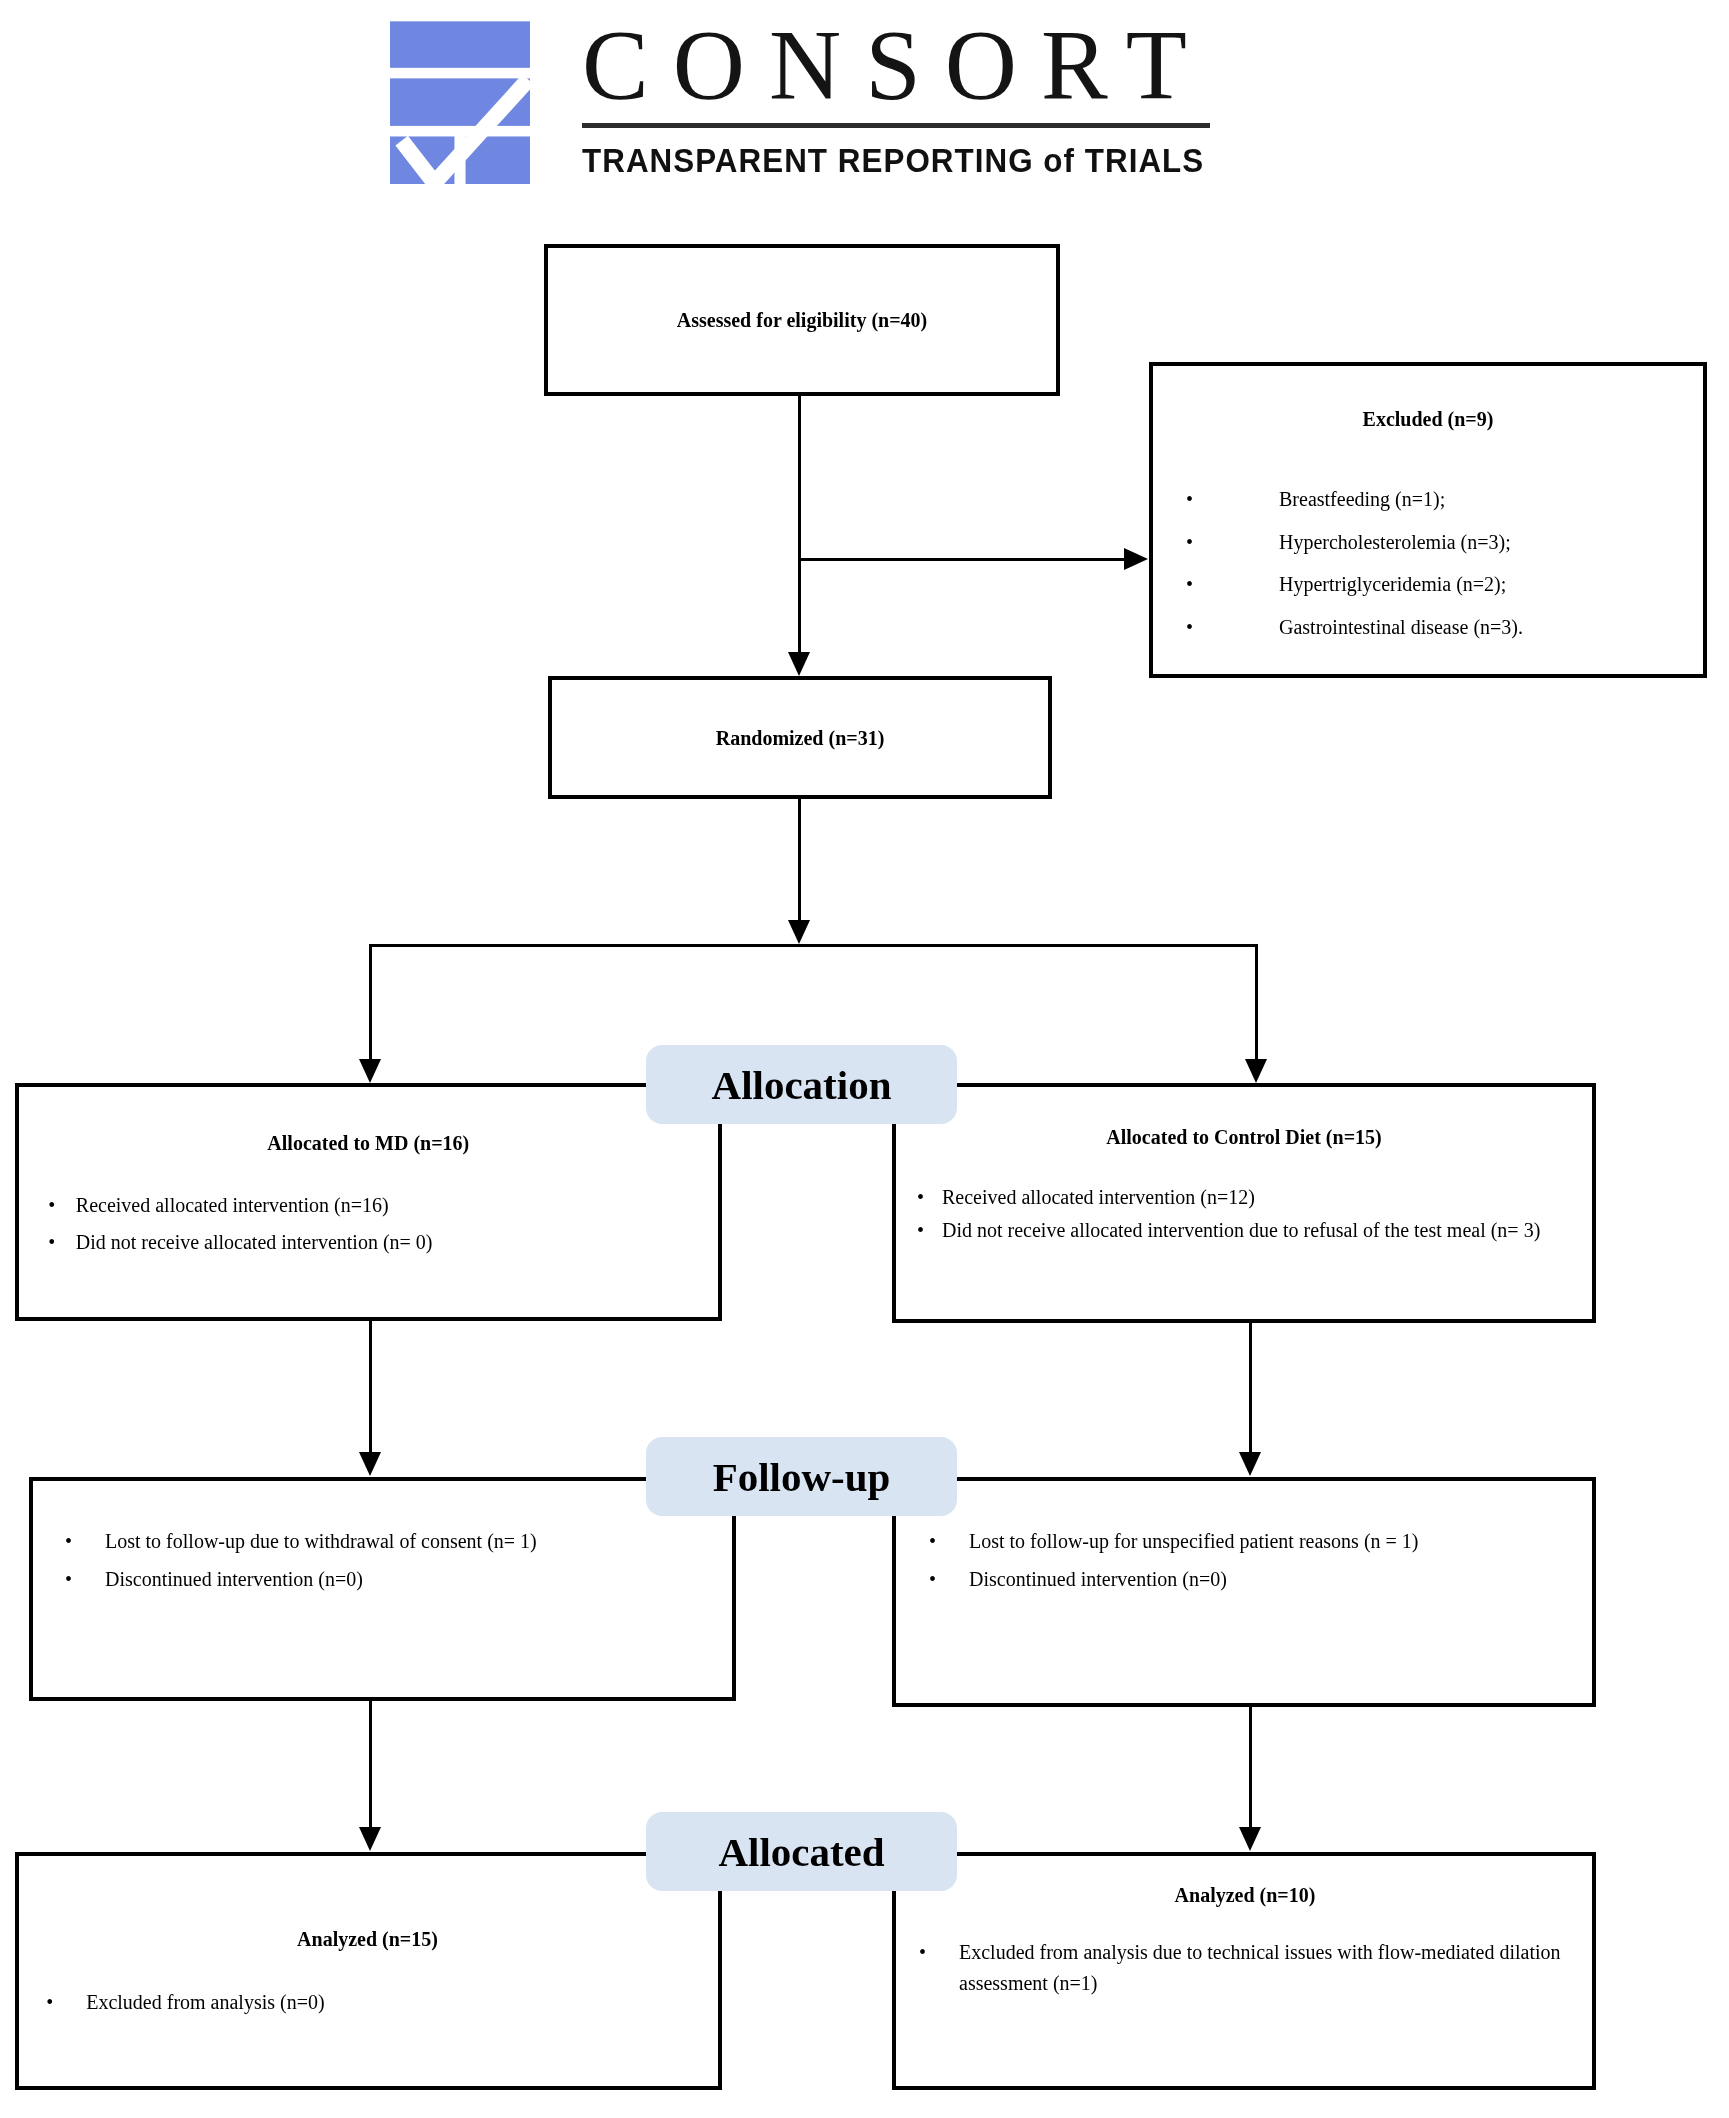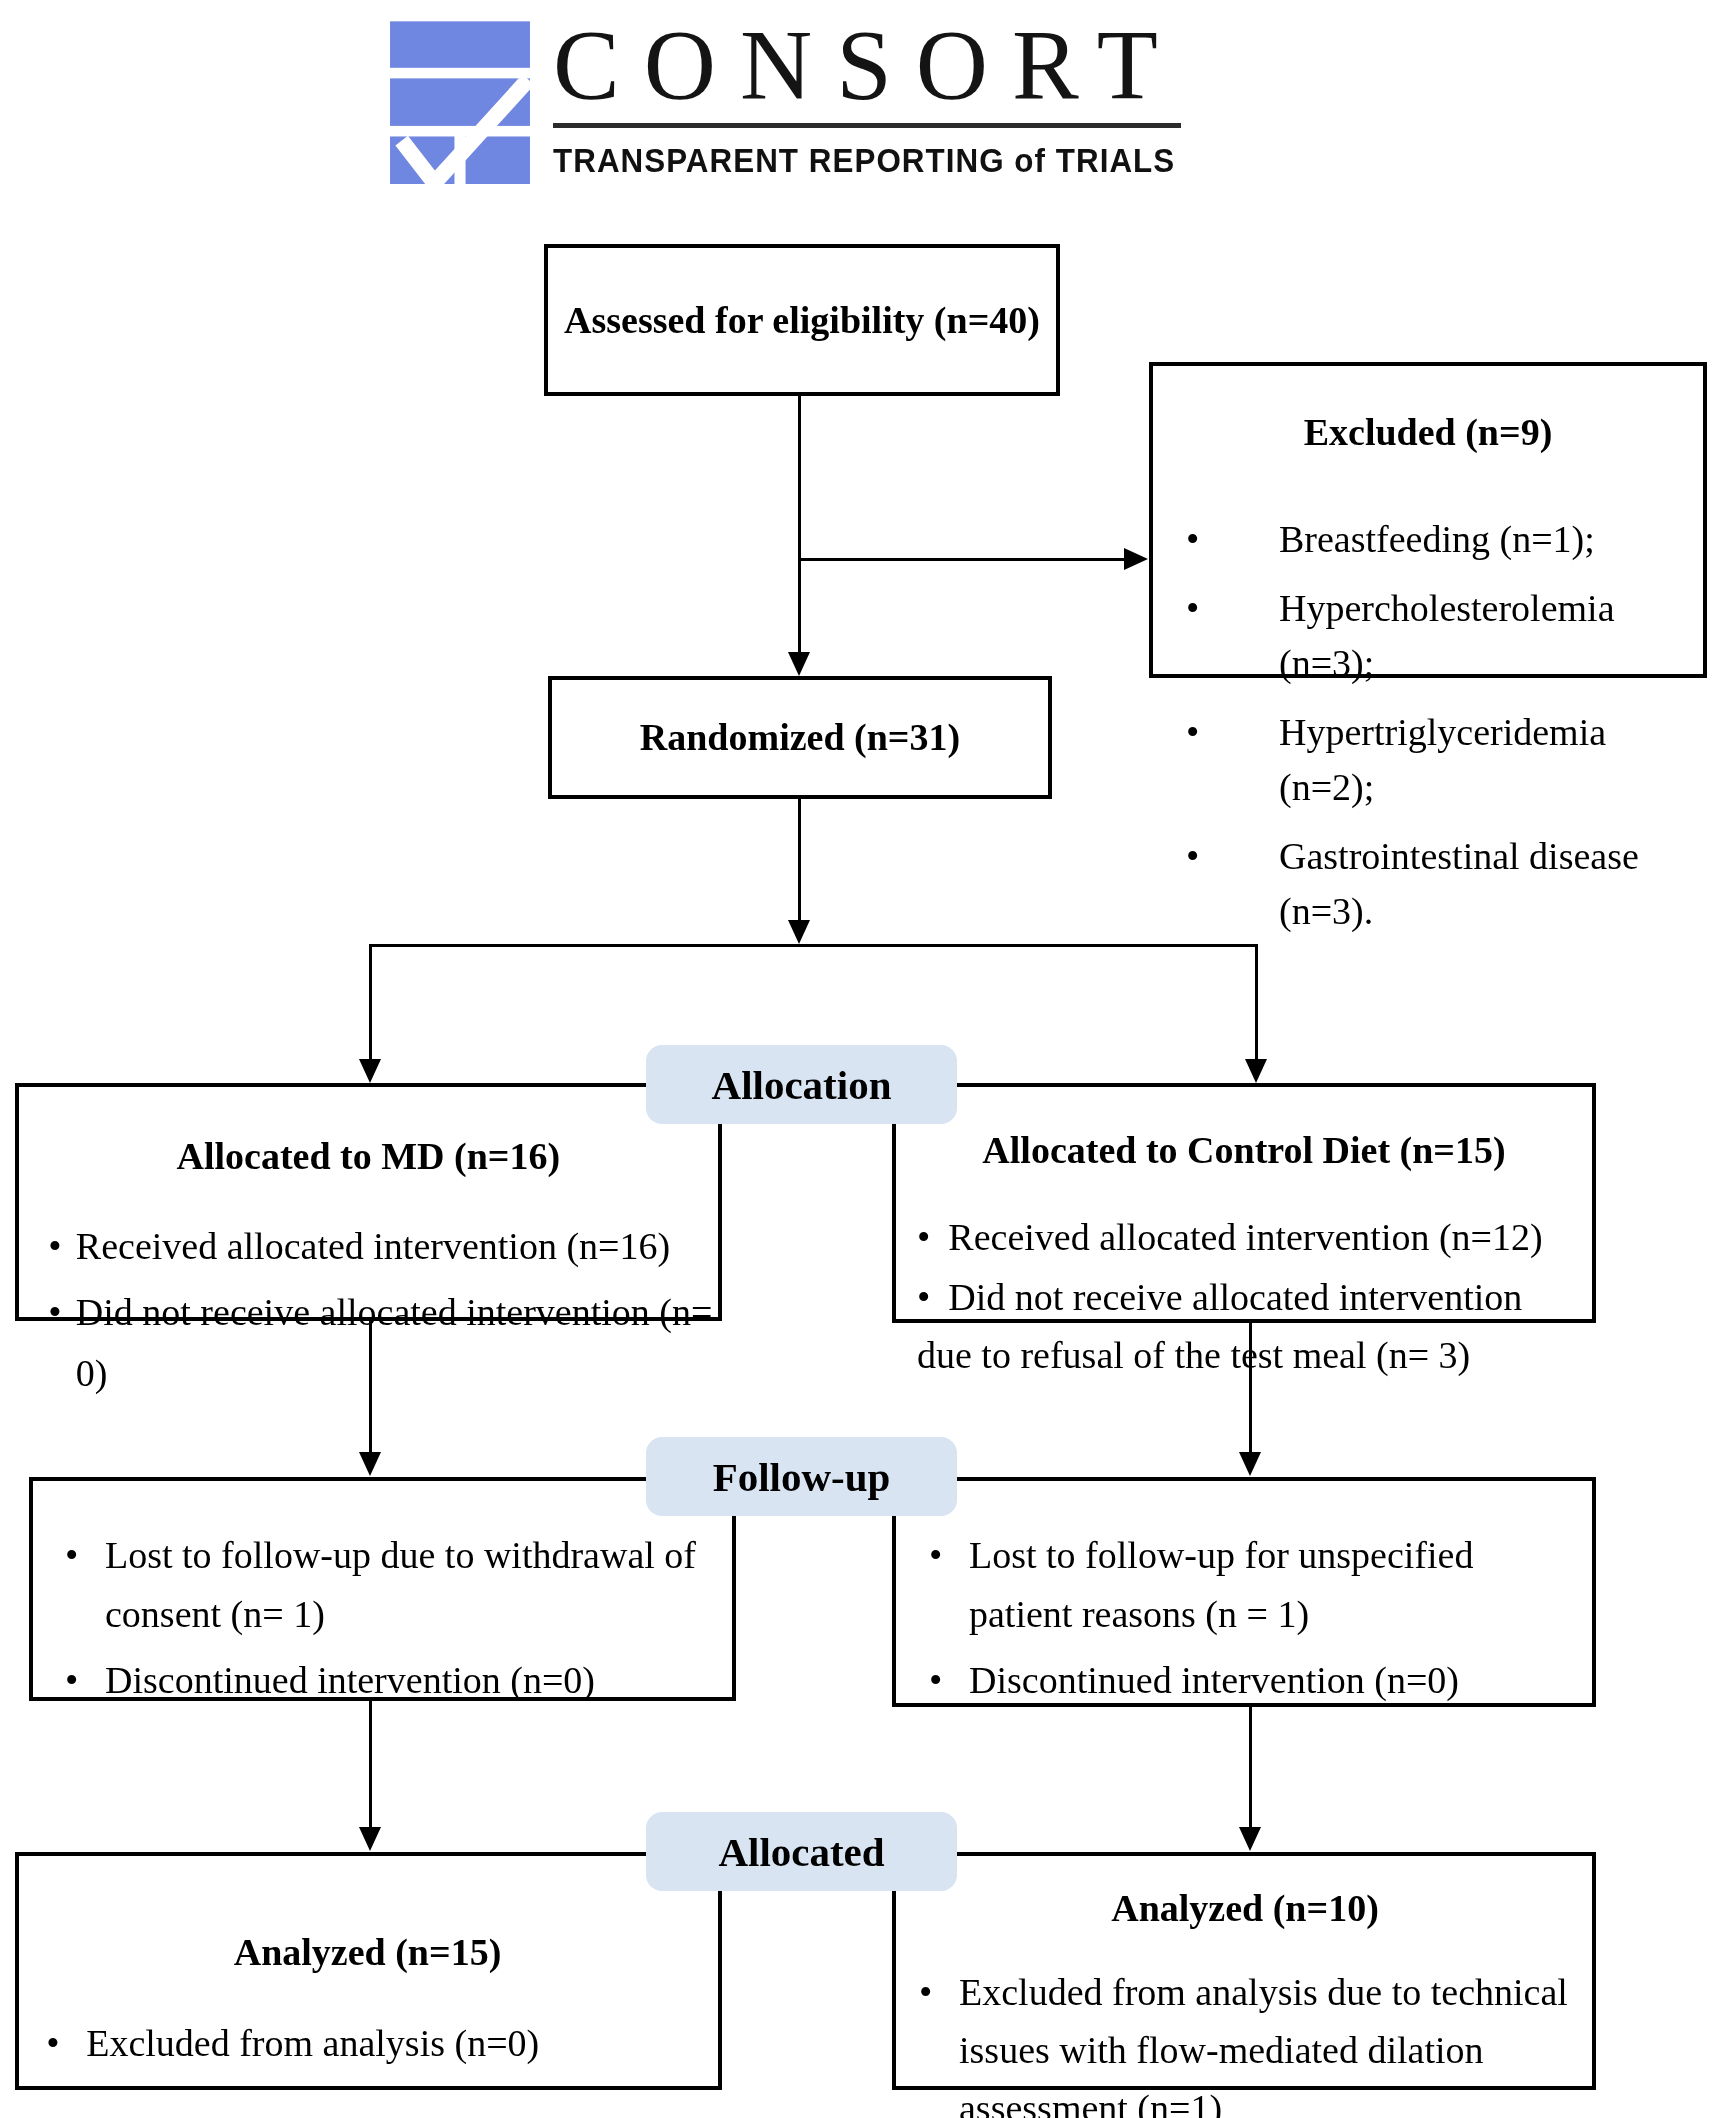--- a/index.html
+++ b/index.html
@@ -2,31 +2,31 @@
 <html style="font-size:8.4px"><head>
 <meta charset="utf-8">
 <style>
   html,body{margin:0;padding:0;background:#ffffff;}
   #stage{position:relative;width:1730px;height:2119px;background:#ffffff;overflow:hidden;
          font-family:"Liberation Serif",serif;color:#000;}
 
   
   #logo{position:absolute;left:390px;top:14.8px;display:flex;align-items:flex-start;}
   #logo-mark{width:140px;height:169px;flex:0 0 auto;}
-  #logo-text{margin-left:23px;}
+  #logo-text{margin-left:52px;}
   #logo-brand{font-family:"Liberation Serif",serif;font-size:100px;line-height:1;
               letter-spacing:24px;font-weight:400;color:#141414;white-space:nowrap;}
   #logo-rule{width:628px;height:4.7px;background:#2c2c2c;margin-top:8.4px;}
   #logo-tagline{font-family:"Liberation Sans",sans-serif;font-weight:bold;font-size:33px;
                 letter-spacing:1.1px;margin-top:13.7px;white-space:nowrap;
                 transform:scaleX(.95);transform-origin:left;color:#111;}
 
   
   .box{position:absolute;background:#fff;border:4.2px solid #000;box-sizing:border-box;
-       font-size:38px;line-height:1.5;z-index:2;}
+       font-size:20px;line-height:1.5;z-index:2;}
   .box .title{font-weight:bold;text-align:center;}
   .center-box{display:flex;align-items:center;justify-content:center;}
   .center-box .title{width:100%;}
 
   #assessed  {left:544px;top:244px; width:516px; height:152px;}
   #excluded  {left:1149px;top:362px; width:558px;height:316px;padding-top:38px;}
   #randomized{left:548px;top:676px;width:504px; height:123px;}
   #alloc-md  {left:14.8px;  top:1083px;width:707px;height:238px;padding-top:41px;}
   #alloc-ctrl{left:892px;top:1083px;width:704px;height:240px;padding:35px 21px 0 21px;}
   #fu-md     {left:29px;  top:1477px;width:707px;height:224px;padding:45px 29px 0 32px;}

